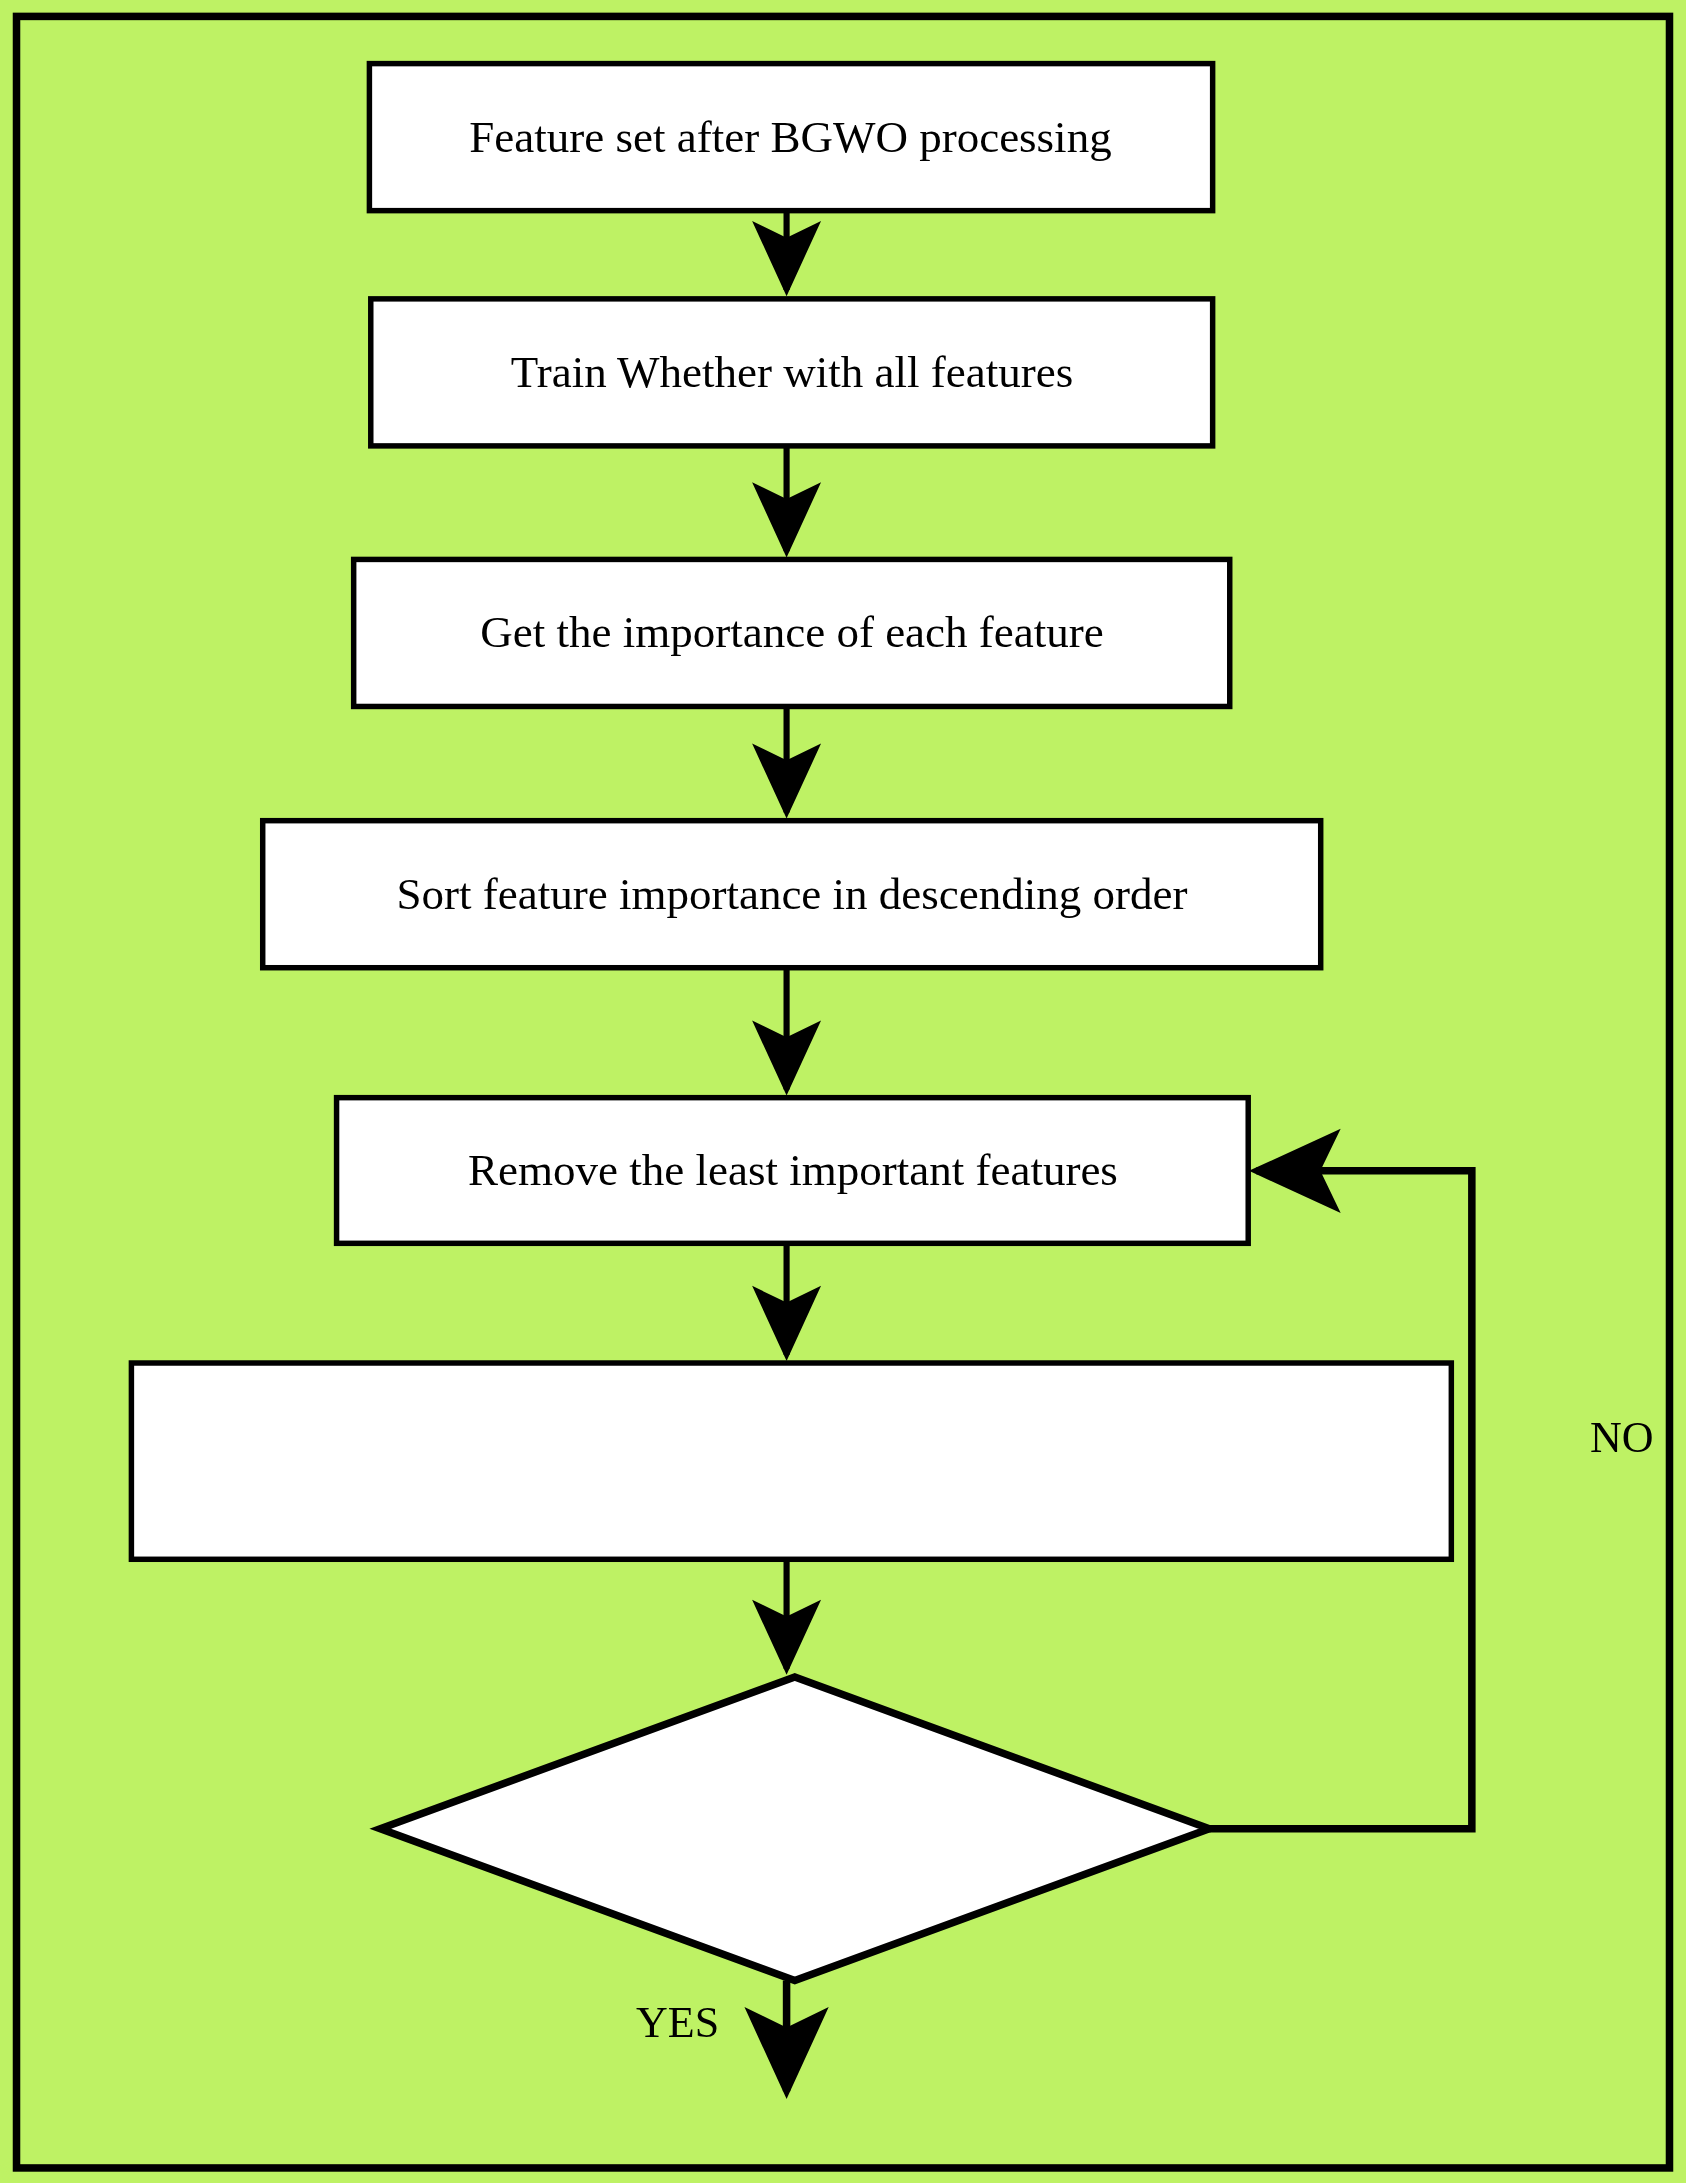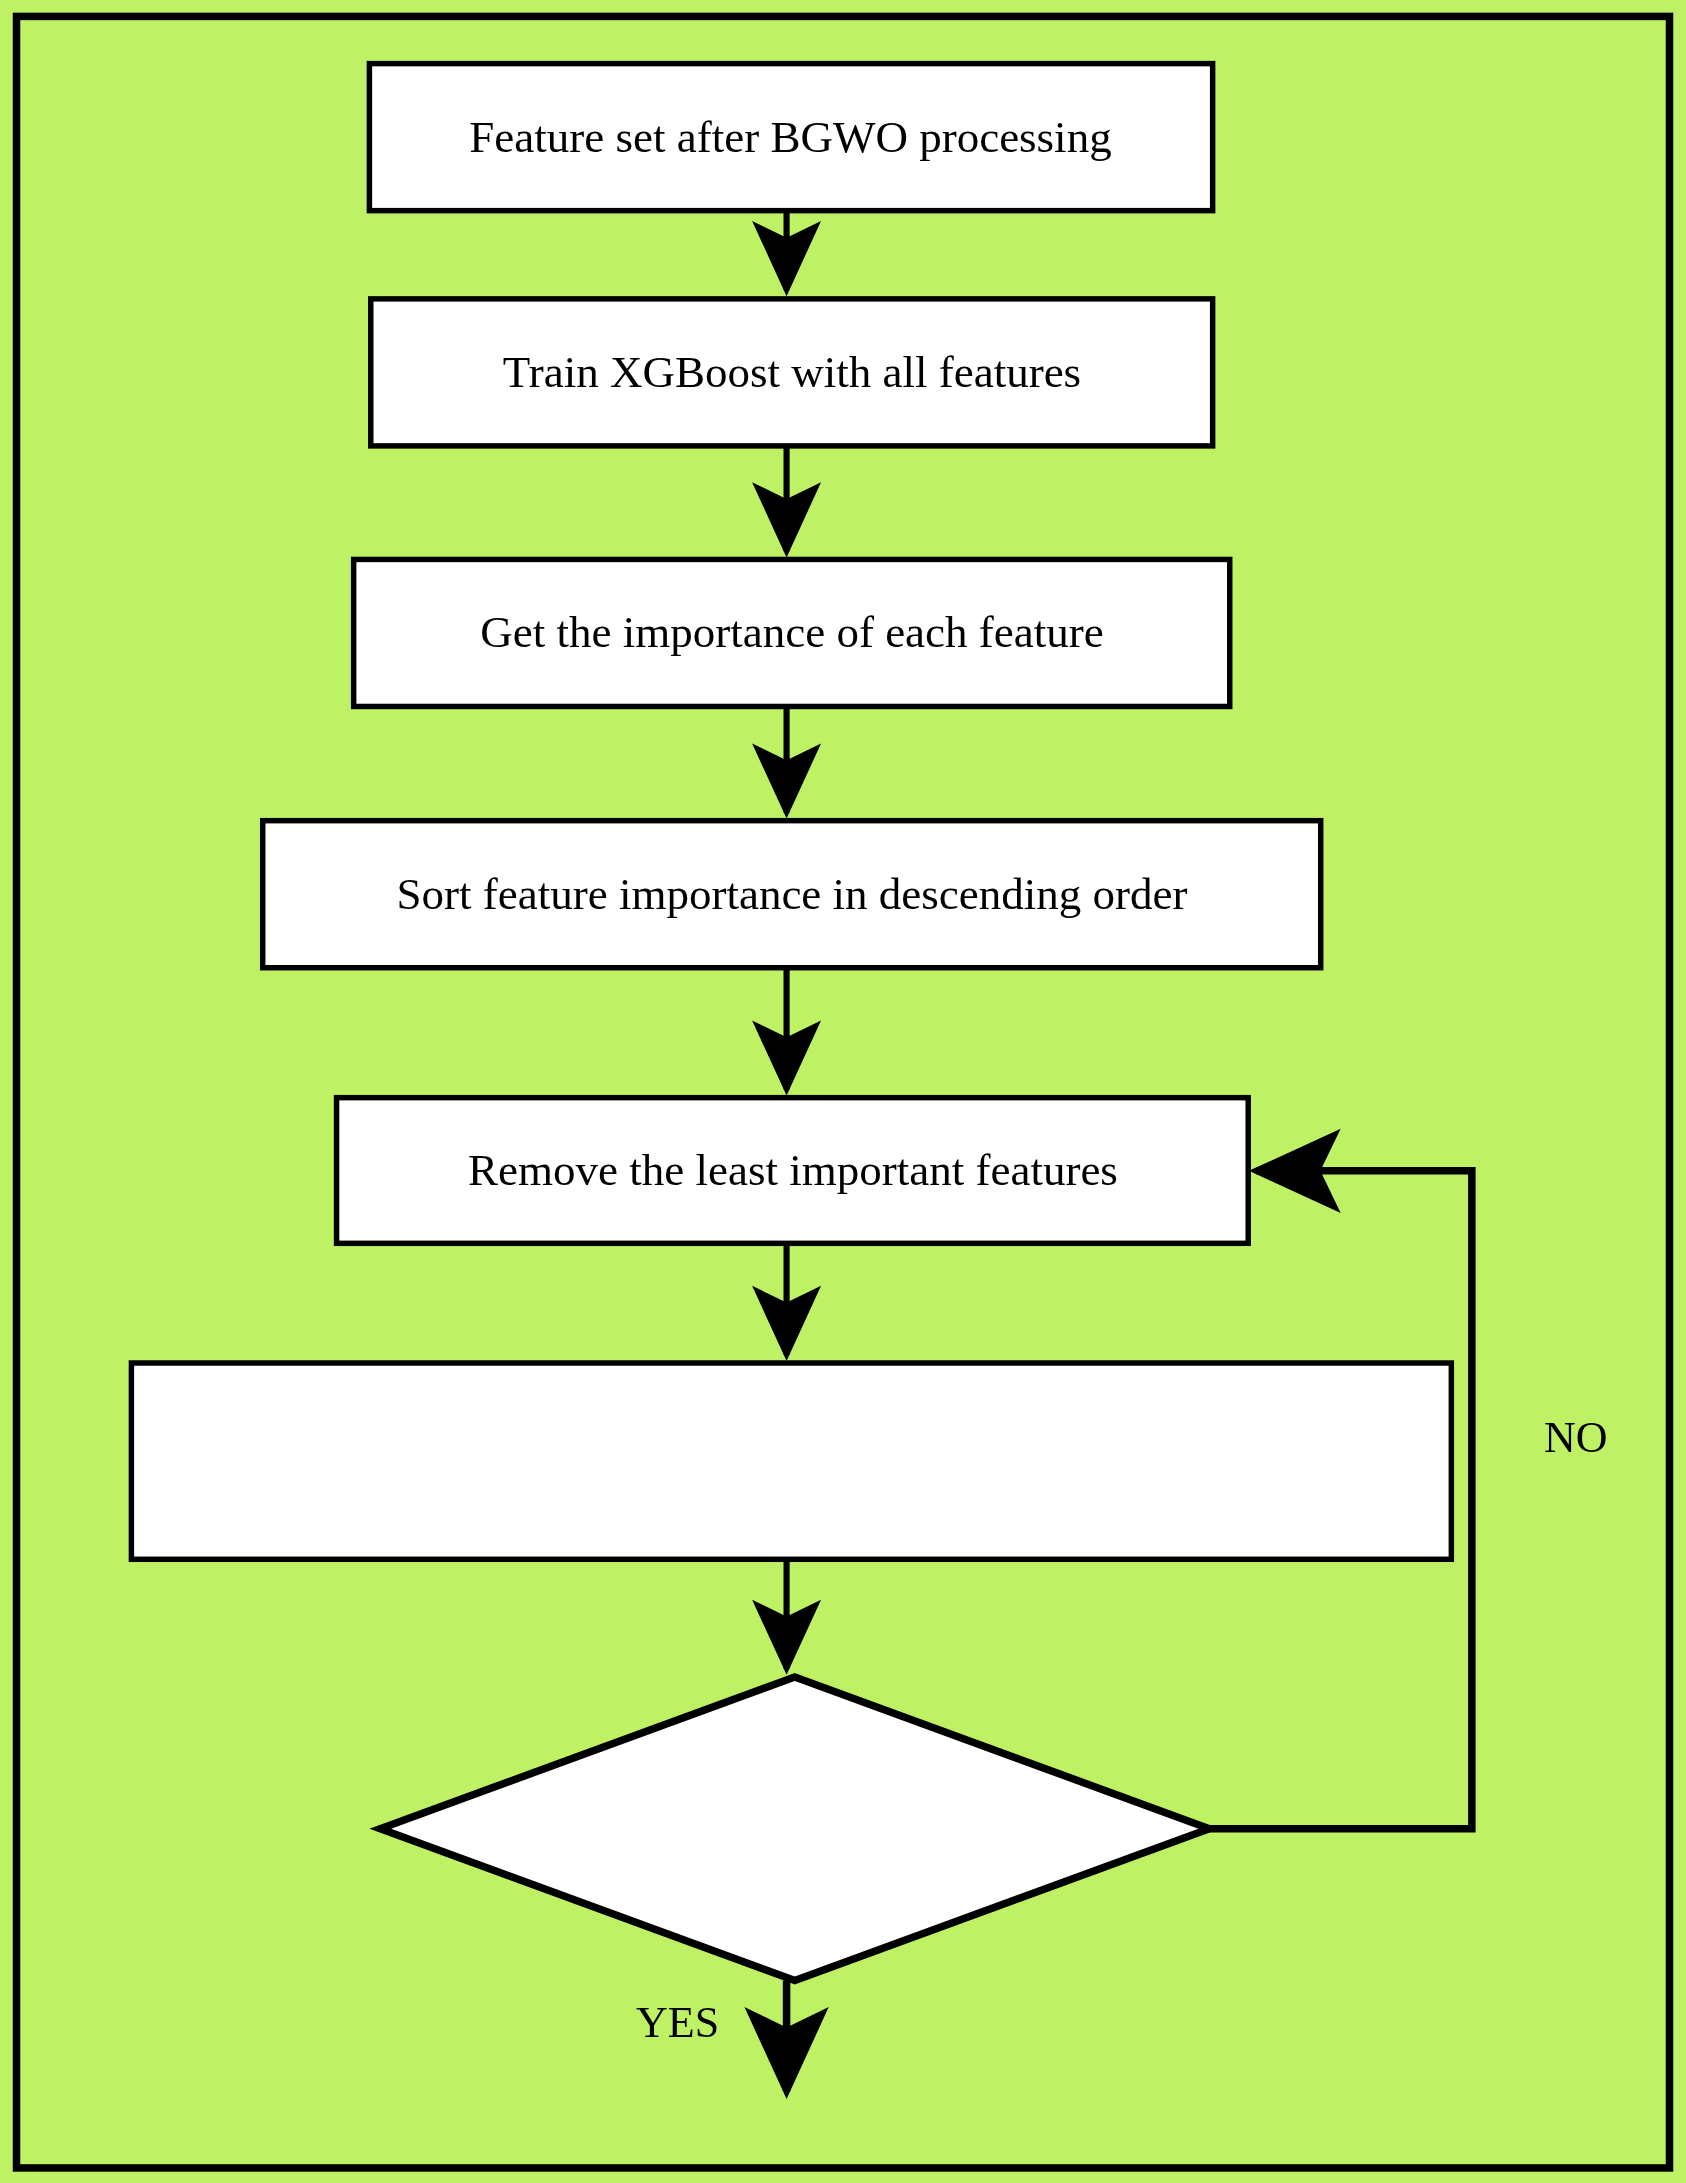--- a/index.html
+++ b/index.html
@@ -88,28 +88,28 @@
 
     <line x1="1150" y1="2280" x2="1150" y2="2440" stroke="#000000" stroke-width="9" marker-end="url(#arrowhead)"></line>
 
     <path d="M 1768 2674 L 2152 2674 L 2152 1712 L 1837 1712" fill="none" stroke="#000000" stroke-width="11" marker-end="url(#arrowhead)"></path>
 
     <line x1="1150" y1="2896" x2="1150" y2="3058" stroke="#000000" stroke-width="11" marker-end="url(#arrowhead)"></line>
   </svg>
 
   <div class="node-text" style="left:369px; top:64px; width:843px; height:147px;">Feature set after BGWO processing</div>
 
-  <div class="node-text" style="left:371px; top:299px; width:842px; height:147px;">Train XGBoost with all features</div>
+  <div class="node-text" style="left:371px; top:299px; width:842px; height:147px;">Train Whether with all features</div>
 
   <div class="node-text" style="left:354px; top:559px; width:876px; height:147px;">Get the importance of each feature</div>
 
   <div class="node-text" style="left:263px; top:821px; width:1058px; height:147px;">Sort feature importance in descending order</div>
 
   <div class="node-text" style="left:337px; top:1098px; width:912px; height:146px;">Remove the least important features</div>
 
 
 
-  <div class="edge-label" style="left:1544px; top:1416px;">NO</div>
+  <div class="edge-label" style="left:1590px; top:1416px;">NO</div>
 
   <div class="edge-label" style="left:636px; top:2001px;text-align:center;">YES</div>
 
 </div>
 
 
 </body></html>

